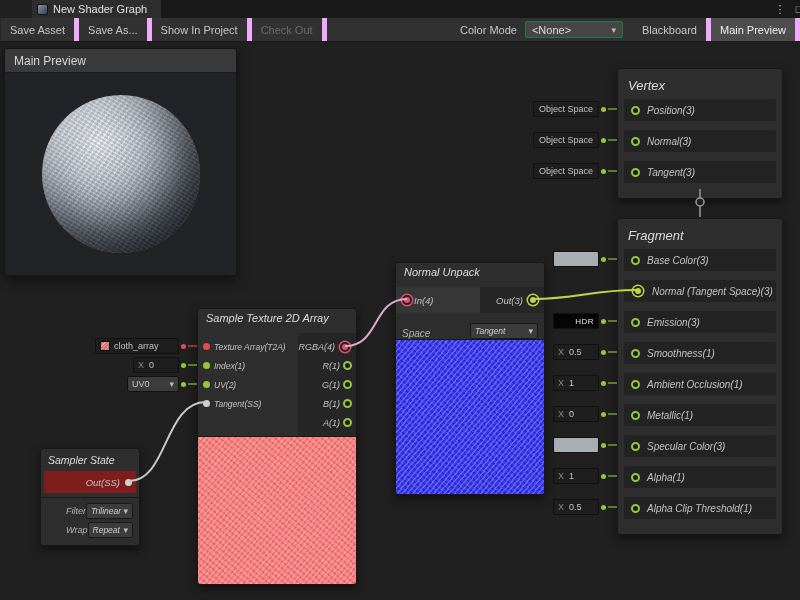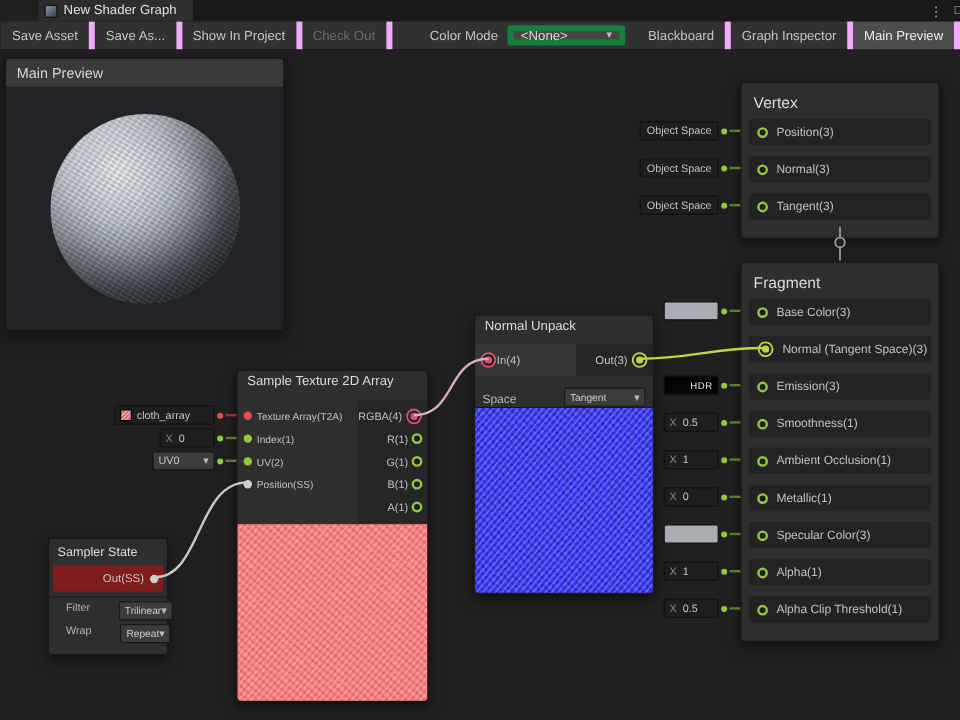--- a/index.html
+++ b/index.html
@@ -14,41 +14,41 @@
   .win-controls { margin-left:auto; display:flex; gap:3px; padding-right:6px; color:#bdbdbd; font-size:11px; }
   .win-btn { width:16px; text-align:center; cursor:default; }
 
   
   .toolbar { position:absolute; left:0; top:18px; width:800px; height:24px; background:#313131; border-bottom:1px solid #1a1a1a; display:flex; align-items:stretch; font-size:11px; color:#c6c6c6; z-index:6; }
   .tb-btn { display:flex; align-items:center; padding:0 9px; border-right:5px solid #f0abfc; white-space:nowrap; cursor:default; }
   .tb-btn:first-child { border-left:1px solid #262626; }
   .tb-btn.disabled { color:#6b6b6b; }
   .tb-btn.active { background:#4d4d4d; color:#ededed; }
   .tb-label { display:flex; align-items:center; padding:0 8px 0 10px; margin-left:auto; }
-  .tb-dropdown { display:flex; align-items:center; justify-content:space-between; width:98px; margin:3px 10px 3px 0; padding:0 6px; background:#464646; border:5px solid #15803d; border-radius:2px; color:#dcdcdc; }
+  .tb-dropdown { display:flex; align-items:center; justify-content:space-between; width:98px; margin:3px 10px 3px 0; padding:0 6px; background:#464646; border:1px solid #15803d; border-radius:2px; color:#dcdcdc; }
   .dd-arrow { font-size:9px; color:#bdbdbd; }
 
   
   .canvas-bg { position:absolute; left:0; top:42px; width:800px; height:558px; background:#202020; z-index:0; }
   .edges { position:absolute; left:0; top:0; width:800px; height:600px; z-index:3; pointer-events:none; }
 
   
   .panel { position:absolute; background:#262626; border:1px solid #171717; border-radius:3px; box-shadow:0 4px 12px rgba(0,0,0,.5); z-index:2; }
   .panel-header { height:24px; background:#3a3a3a; border-bottom:1px solid #1d1d1d; border-radius:3px 3px 0 0; color:#d6d6d6; font-size:12px; padding:5px 9px 0; }
   .panel-body { height:202px; display:flex; align-items:center; justify-content:center; background:#222326; border-radius:0 0 3px 3px; }
   .sphere { width:158px; height:158px; border-radius:50%;
     background:
       repeating-linear-gradient(30deg, rgba(255,255,255,.10) 0 1.5px, rgba(0,0,0,.10) 1.5px 3.5px),
       repeating-linear-gradient(-55deg, rgba(255,255,255,.06) 0 2px, rgba(15,20,30,.10) 2px 5px),
       radial-gradient(circle at 36% 30%, #eef1f5 0%, #c3cad4 28%, #8e97a4 55%, #555d6a 78%, #2e333c 96%);
     box-shadow: inset -20px -26px 40px rgba(0,0,0,.55), inset 8px 10px 18px rgba(255,255,255,.22);
   }
 
   
-  .node { position:absolute; background:#2e2e2e; border:1px solid #181818; border-radius:3px; box-shadow:0 4px 10px rgba(0,0,0,.5); z-index:2; color:#c9c9c9; }
+  .node { position:absolute; background:#2e2e2e; border:1px solid #181818; border-radius:3px; box-shadow:0 4px 10px rgba(0,0,0,.5); z-index:2; color:#c9c9c9;font-style:italic; }
   .node-title { height:30px; padding:9px 10px 0; font-size:13px; color:#dcdcdc; white-space:nowrap; }
   .node-title.md { height:24px; padding:3px 8px 0; font-size:11px; }
   .node-title.sm { height:20px; padding:5px 7px 0; font-size:10.5px; }
   .stack-row { height:22px; margin:0 6px 9px; background:#232323; border-radius:2px; display:flex; align-items:center; gap:7px; padding:0 7px; font-size:10px; }
   .node-pad-bottom { height:6px; }
   .row-label { white-space:nowrap; color:#c2c2c2; }
 
   
   .port { flex:none; border-radius:50%; }
   .p-donut-green { width:9px; height:9px; border:2px solid #93c83d; background:#1d1d1d; }
@@ -95,21 +95,21 @@
   .nu-io { display:flex; height:26px; align-items:stretch; }
   .nu-in { flex:1; display:flex; align-items:center; gap:0; padding-left:4px; background:#363636; font-size:9.5px; }
   .nu-out { width:64px; display:flex; align-items:center; justify-content:flex-end; gap:3px; padding-right:4px; background:#262626; font-size:9.5px; }
   .nu-space { height:26px; display:flex; align-items:flex-end; justify-content:space-between; padding:0 6px; font-size:10px; }
   .mini-dd { height:16px; background:#3c3c3c; border:1px solid #1a1a1a; border-radius:2px; display:flex; align-items:center; justify-content:space-between; font-size:8.5px; color:#cfcfcf; padding:0 4px; width:56px; }
   .mini-dd.wide { width:68px; }
 
   
   .ss-out-row { height:22px; margin:2px 3px 4px; background:#7f1d1d; border-radius:2px; display:flex; align-items:center; justify-content:flex-end; gap:5px; padding:0 4px; font-size:9.5px;text-align:center; }
   .ss-divider { border-top:1px solid #1c1c1c; margin:0 0 3px; }
-  .prop-row { height:19px; display:flex; align-items:flex-start; justify-content:space-between; padding:0 6px 0 14px; font-size:9px;gap:24px; }
+  .prop-row { height:19px; display:flex; align-items:center; justify-content:space-between; padding:0 6px 0 25px; font-size:9px; }
   .prop-label { color:#b5b5b5; }
 </style>
 </head>
 <body>
 
 <div id="app">
 
   <div class="titlebar">
     <div class="doc-tab">
       <span class="tab-icon"></span>
@@ -126,21 +126,20 @@
     <div class="tb-btn">Save Asset</div>
     <div class="tb-btn">Save As...</div>
     <div class="tb-btn">Show In Project</div>
     <div class="tb-btn disabled">Check Out</div>
     <div class="tb-label">Color Mode</div>
     <div class="tb-dropdown">
       <span>&lt;None&gt;</span>
       <span class="dd-arrow">▾</span>
     </div>
     <div class="tb-btn">Blackboard</div>
-    <div class="tb-btn">Graph Inspector</div>
     <div class="tb-btn active">Main Preview</div>
   </div>
 
   <div class="canvas-bg"></div>
 
   <svg class="edges" width="800" height="600">
     <path d="M345,346 C380,346 372,299 407,299" fill="none" stroke-width="2" stroke="#dcaccd"></path>
     <path d="M533,299 C575,299 594,290 636,290" fill="none" stroke-width="2" stroke="#c3d449"></path>
     <path d="M129,481 C168,481 164,402 206,402" fill="none" stroke-width="2" stroke="#c9c9c9"></path>
     <path d="M700,189 L700,217" fill="none" stroke-width="1.5" stroke="#9a9a9a"></path>
@@ -303,21 +302,21 @@
         <div class="st-in-row">
           <span class="port p-green"></span>
           <span class="row-label">Index(1)</span>
         </div>
         <div class="st-in-row">
           <span class="port p-green"></span>
           <span class="row-label">UV(2)</span>
         </div>
         <div class="st-in-row">
           <span class="port p-gray"></span>
-          <span class="row-label">Position(SS)</span>
+          <span class="row-label">Tangent(SS)</span>
         </div>
       </div>
       <div class="st-outputs">
         <div class="st-out-row">
           <span class="row-label">RGBA(4)</span>
           <span class="port p-ring-red"></span>
         </div>
         <div class="st-out-row">
           <span class="row-label">R(1)</span>
           <span class="port p-donut-green"></span>

